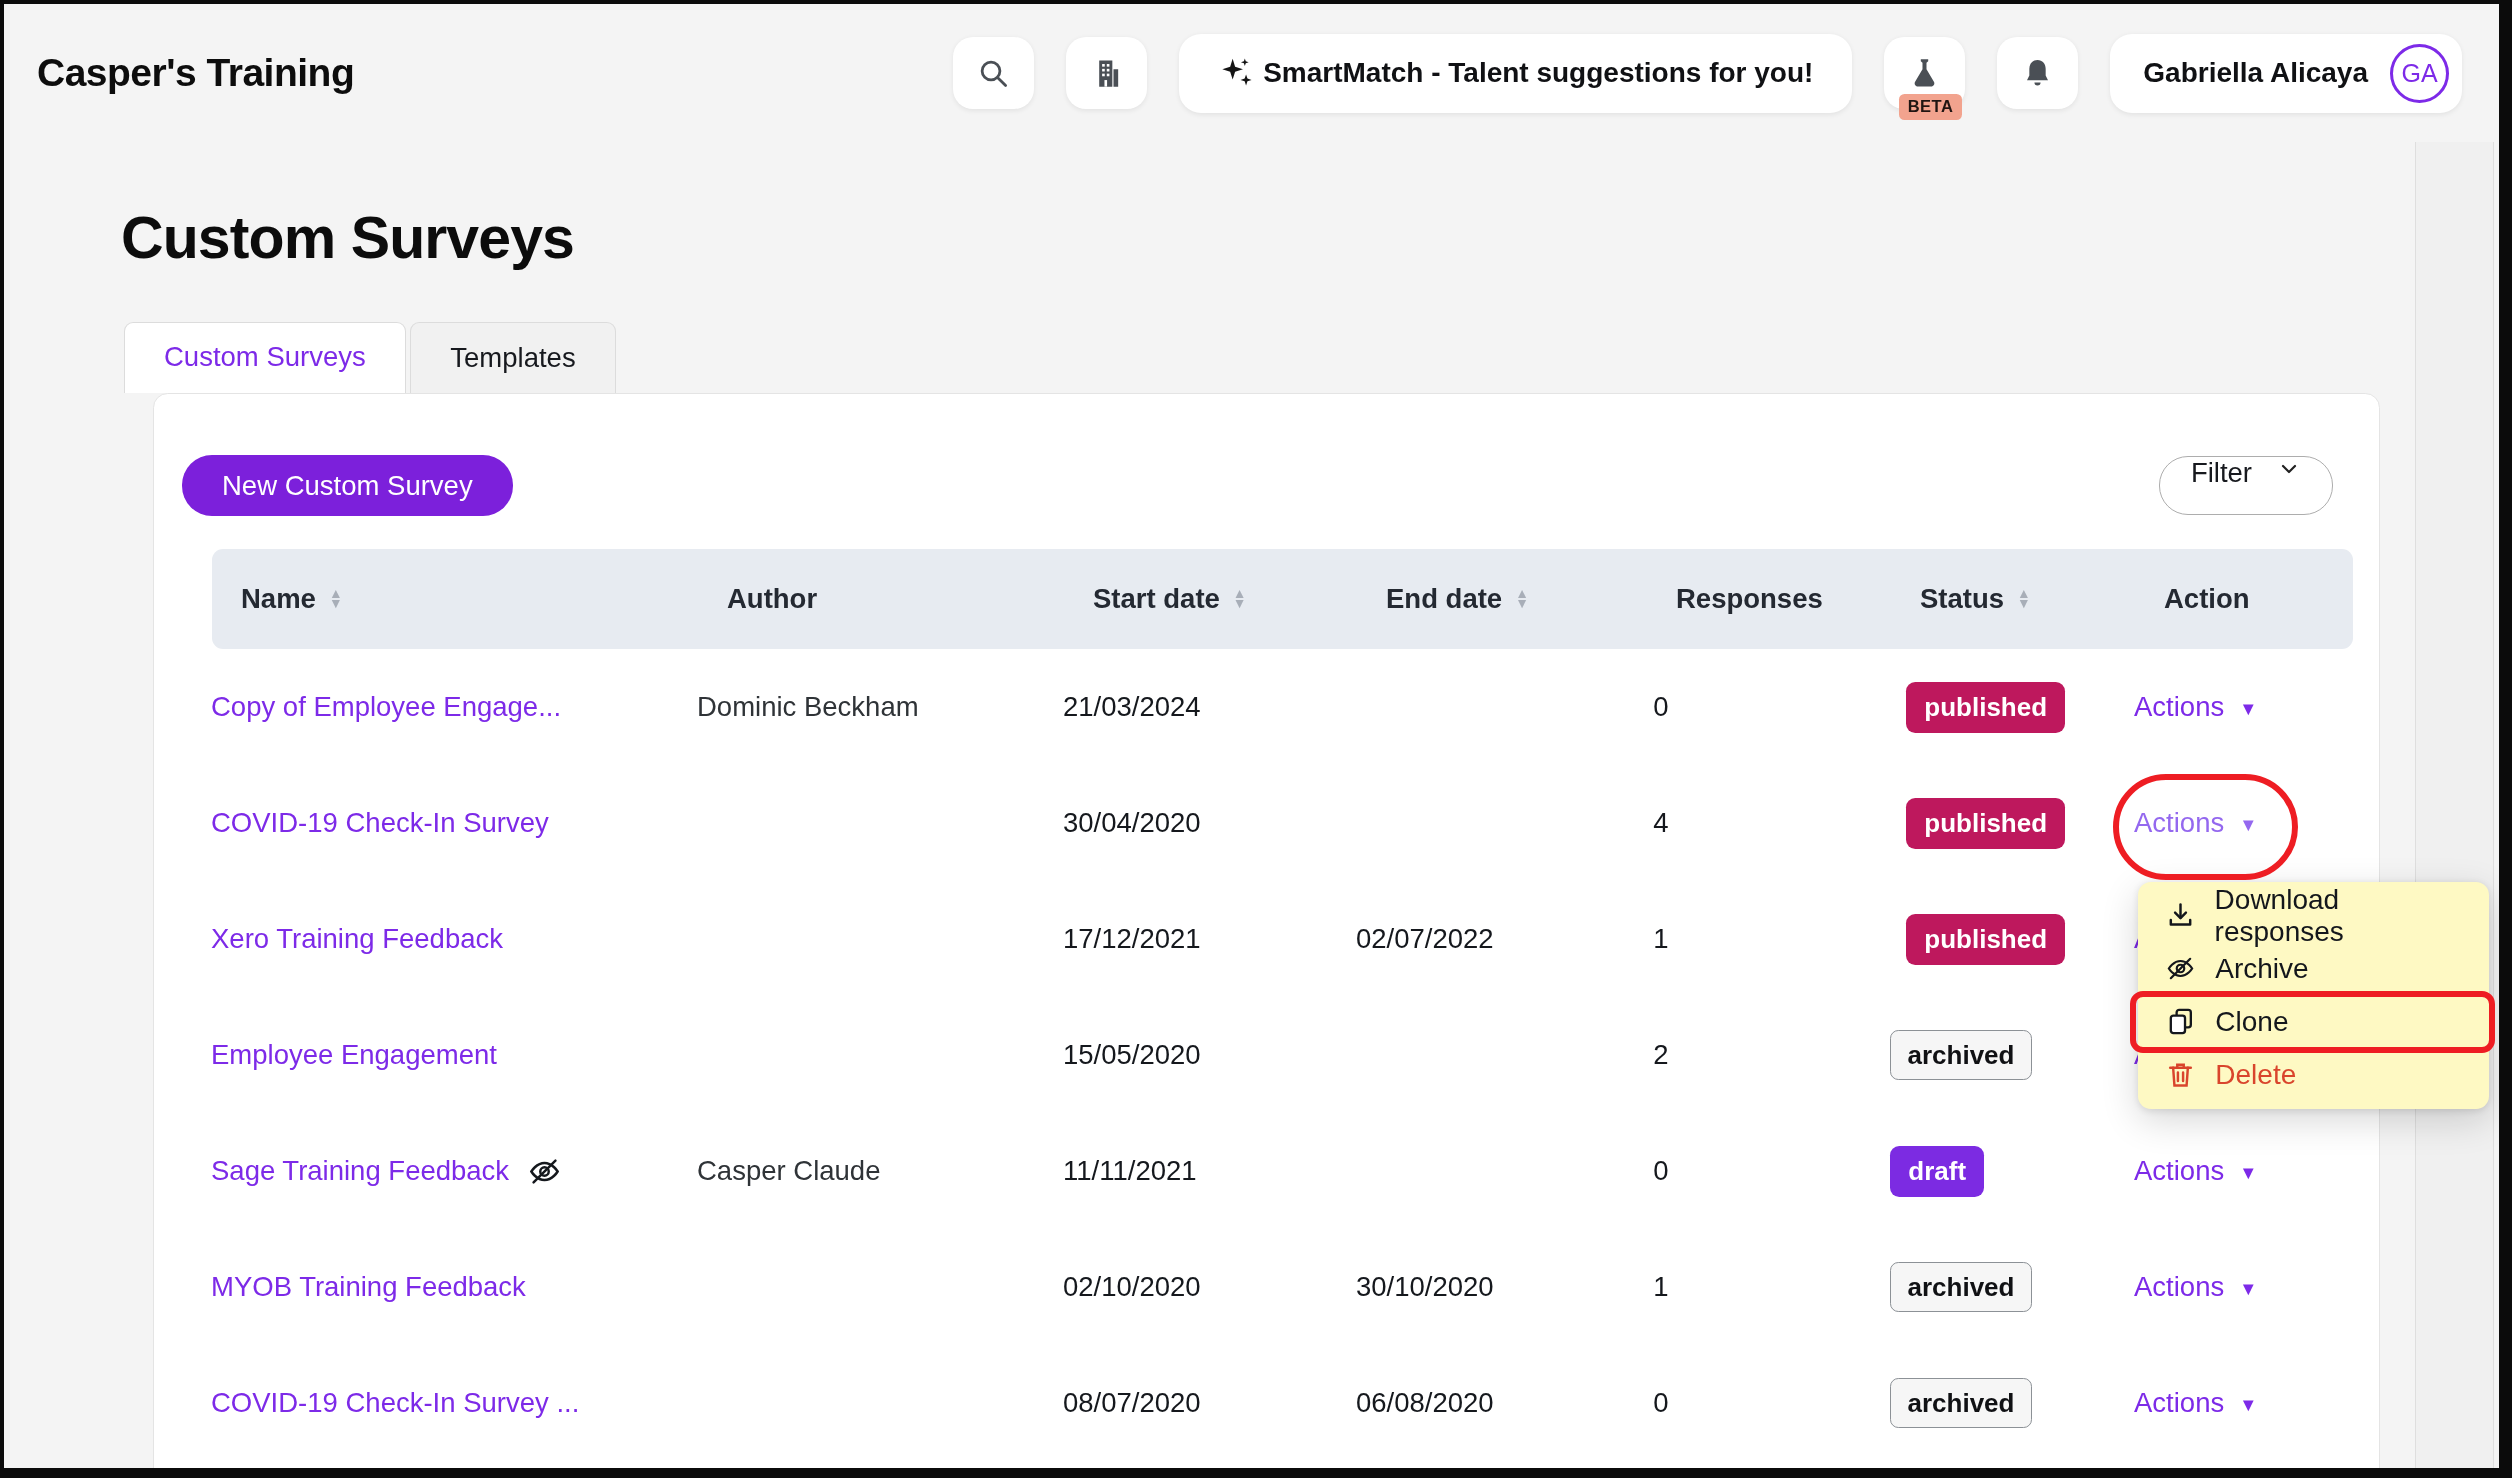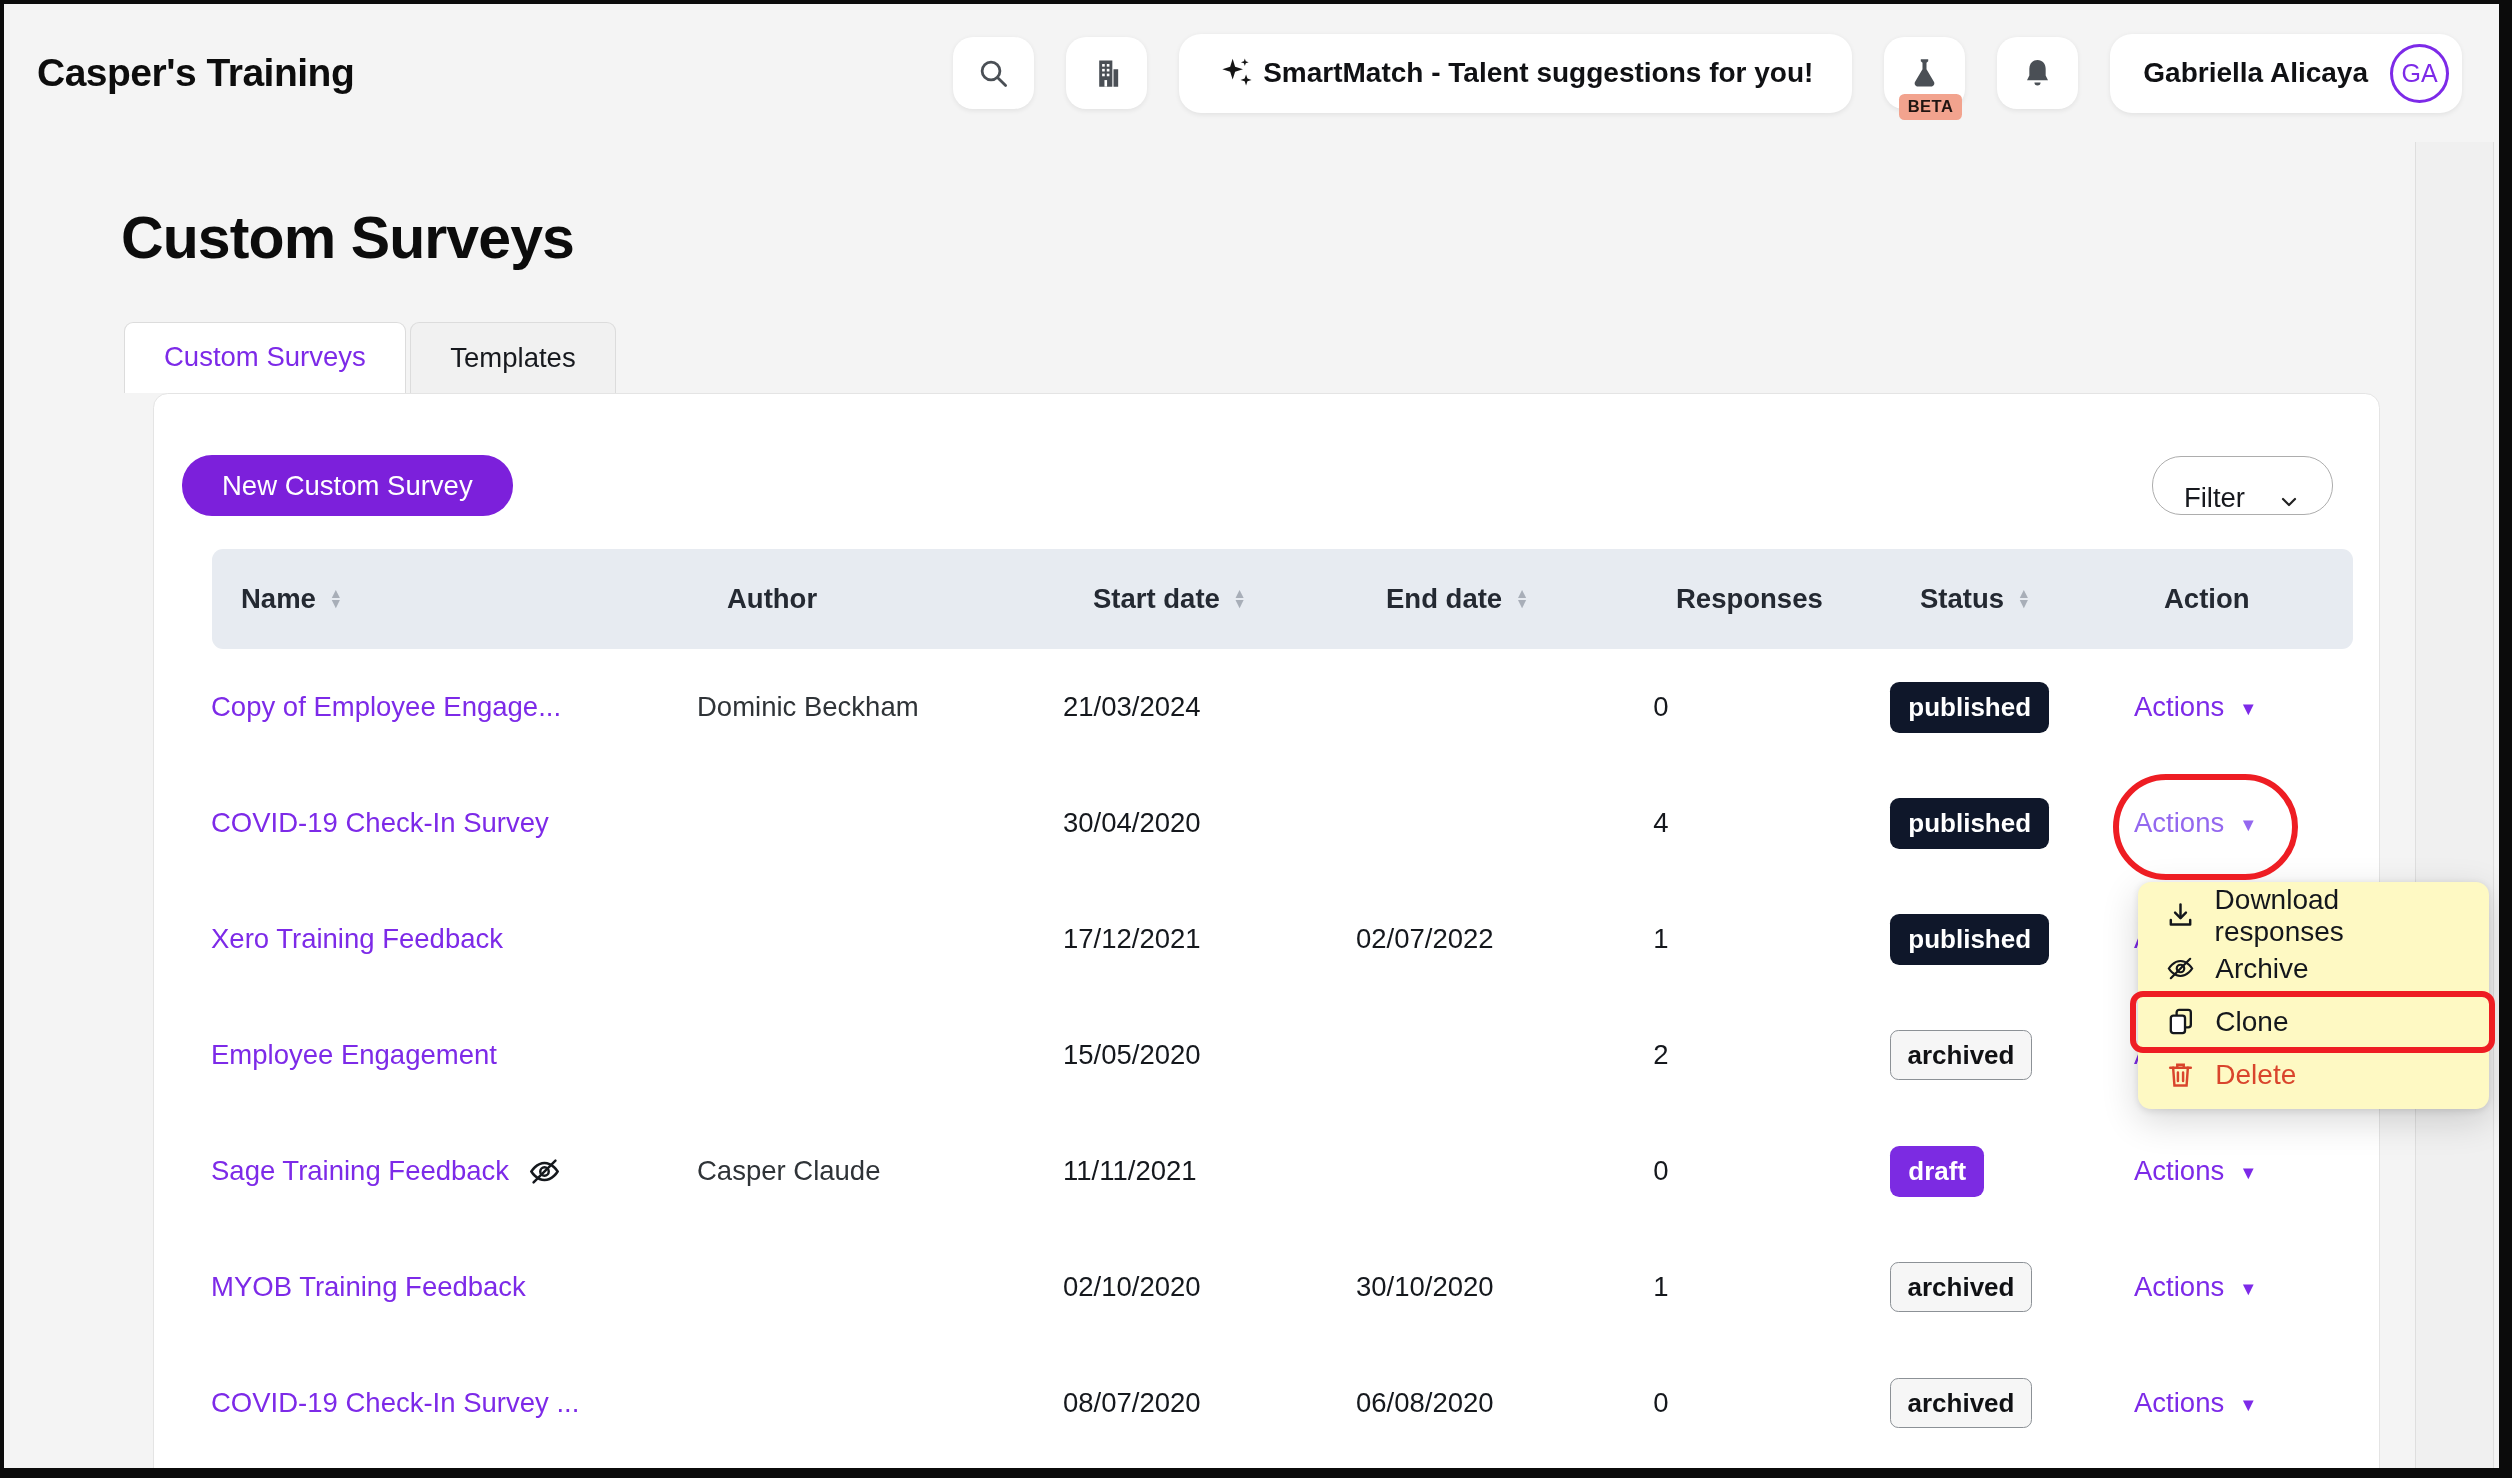--- a/index.html
+++ b/index.html
@@ -50,40 +50,40 @@
     background:#fff; border:1.8px solid #E4E4E4; border-radius:14.7px;
     padding:0 26px 0 28px; z-index:1;
   }
   .card-top{ padding-top:61px; display:flex; align-items:center; justify-content:space-between; }
   .btn-primary{
     height:61px; padding:0 40px; border:none; border-radius:30px; background:#7C20DB;
     color:#fff; font-size:27.5px; font-family:inherit; cursor:pointer;
   }
   .btn-filter{
     height:59px; padding:0 31px; border:1.8px solid #ADADAD; border-radius:29px; background:#fff;
-    font-size:27.5px; color:#17191E; font-family:inherit; display:flex; align-items:flex-end; gap:32px; cursor:pointer;
+    font-size:27.5px; color:#17191E; font-family:inherit; display:flex; align-items:flex-start; gap:25px; cursor:pointer;
     margin-right:20px;
   }
   
   .grid{ display:grid; grid-template-columns:486px 366px 293px 290px 244px 244px 1fr; align-items:center; padding-left:29px; }
   .thead{
     margin-top:33px; height:100px; background:#E7EBF1; border-radius:11px;
     font-size:27.5px; font-weight:700; color:#242932;margin-left:30px;
   }
   .th{ display:flex; align-items:center; gap:13px; }
   .sort{ display:inline-flex; flex-direction:column; font-size:13.8px; line-height:.72; color:#A8AEB8; letter-spacing:0; }
   .tr{ height:116px; font-size:27.5px; }
   .td{ display:flex; align-items:center; }
   a.name-link{ color:#7D2AE8; text-decoration:none; cursor:pointer; }
   .name .mini-eye{ margin-left:18.3px; display:inline-flex; }
   .author{ color:#2F3337; }
   .date{ color:#15181D; }
   .resp{ color:#15181D; padding-left:7.3px; }
   .badge{ font-weight:700; font-size:26px; border-radius:9.2px; padding:10px 18.3px; }
-  .badge.teal{ background:#0f172a; color:#fff; }
+  .badge.teal{ background:#be185d; color:#fff;margin-left:16px; }
   .badge.gray{ background:#F6F6F6; color:#101114; border:1.8px solid #8C9196; padding:8.3px 16.5px; border-radius:8.3px; }
   .badge.purple{ background:#7C2BE2; color:#fff; }
   .actions{
     background:none; border:none; font-family:inherit; font-size:27.5px; color:#7D2AE8;
     display:flex; align-items:center; gap:15px; cursor:pointer; padding:0;
   }
   .actions.lit{ color:#9468EF; }
   .caret{ font-size:18.3px; transform:translateY(1.8px); }
   
   .dropdown{

